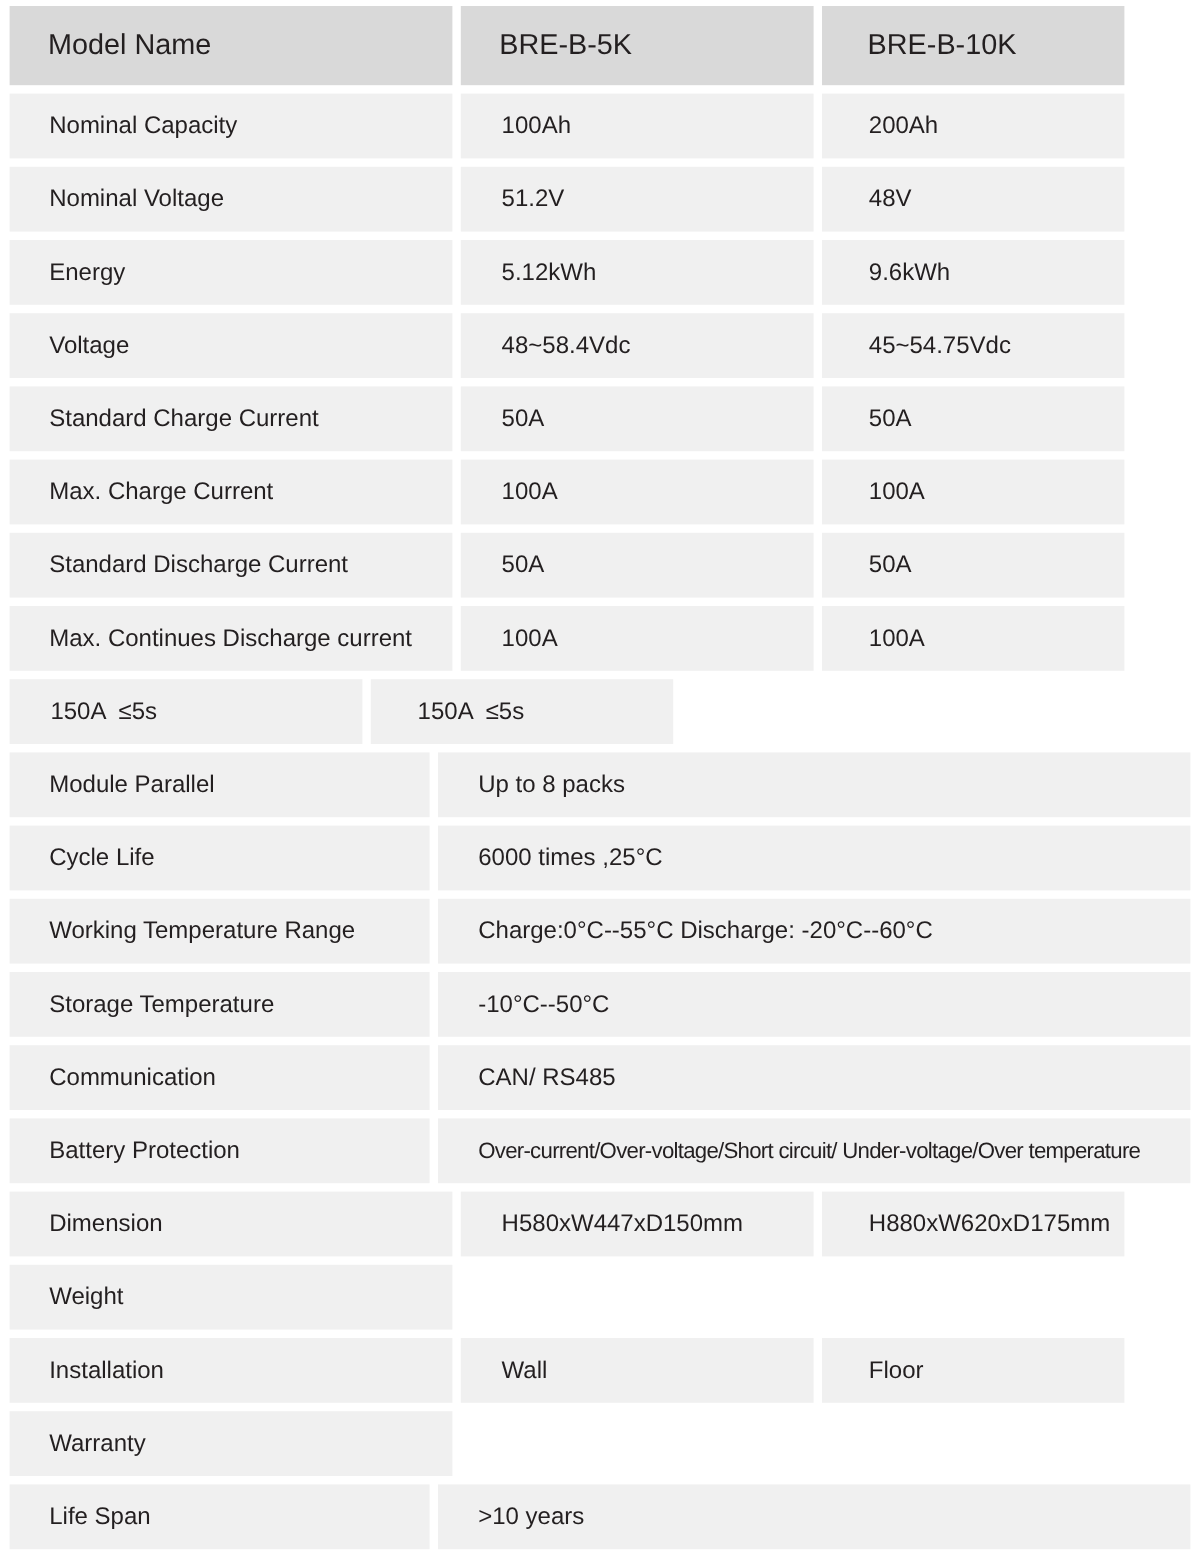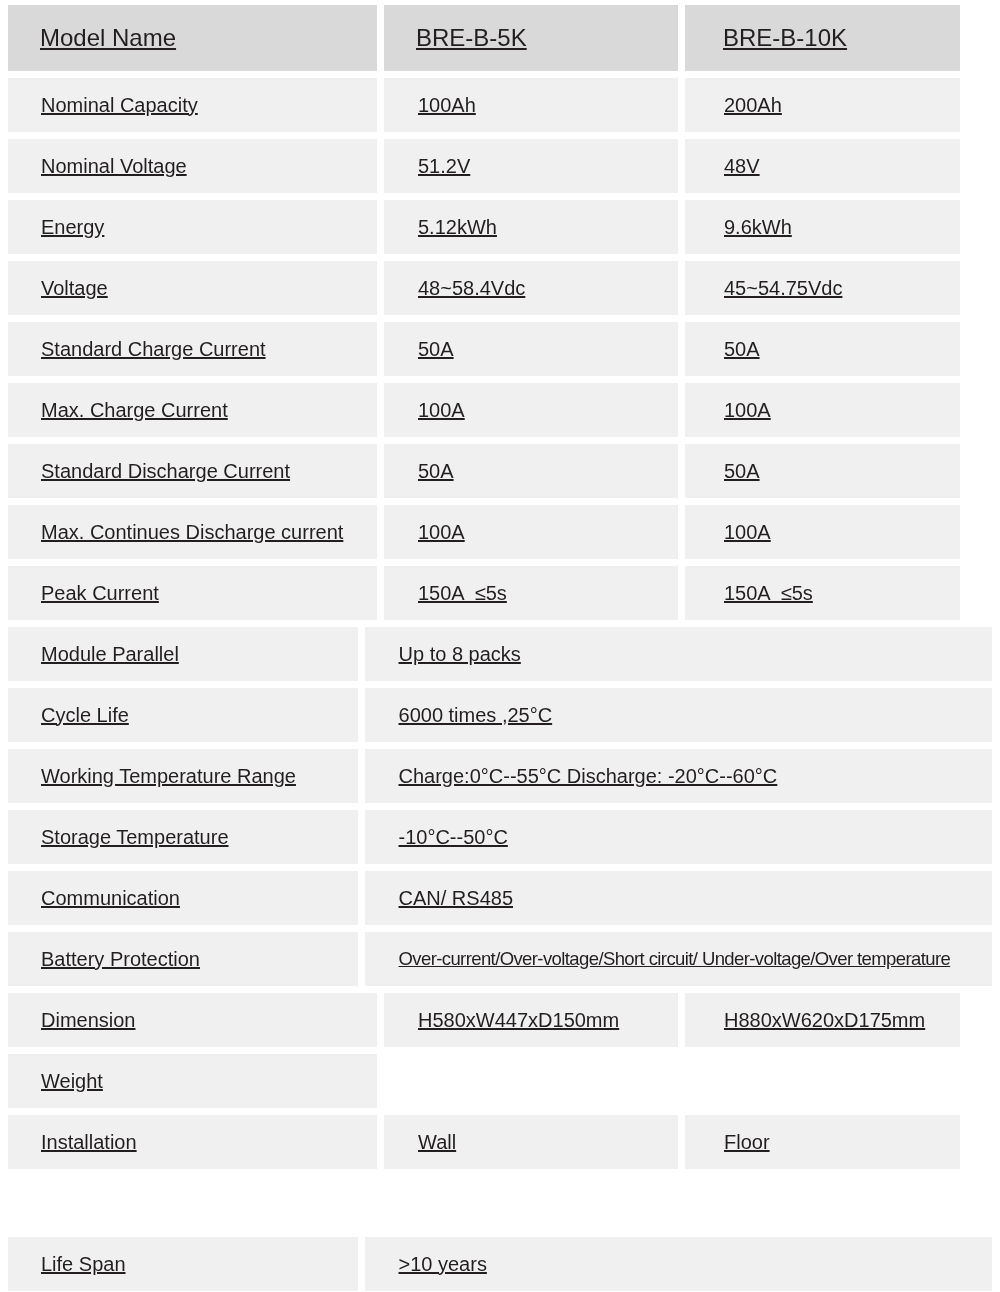--- a/index.html
+++ b/index.html
@@ -1,28 +1,28 @@
 <!DOCTYPE html>
 <html><head>
 <meta charset="utf-8">
 <style>
   html, body { margin: 0; padding: 0; background: #ffffff; }
   body { width: 1000px; height: 1292px; position: relative; overflow: hidden;
          font-family: "Liberation Sans", sans-serif; color: #231f20; }
   .table { position: absolute; left: 8px; top: 5px; width: 984px; }
-  .row { display: flex; margin-bottom: 7px; text-decoration: underline; }
+  .row { display: flex; margin-bottom: 7px; }
   .row.header { height: 66px; margin-bottom: 7px; }
   .row.body { height: 54px; border-radius: 12px; }
   .cell { background: #f0f0f0; display: flex; align-items: center; box-sizing: border-box; }
   .header .cell { background: #d9d9d9; font-size: 24px; }
   .body .cell { font-size: 20px; }
   .c1 { width: 369px; padding-left: 33px; margin-right: 7px; }
   .header .c1 { padding-left: 32px; }
   .c2 { width: 294px; padding-left: 34px; margin-right: 7px; }
-  .c3 { width: 275px; padding-left: 39px; }
+  .c3 { width: 252px; padding-left: 39px; }
   .header .c2 { padding-left: 32px; }
   .header .c3 { padding-left: 38px; }
   .span { width: 664px; padding-left: 34px; }
   .condensed { font-size: 18.5px !important; letter-spacing: -0.6px; }
 </style>
 </head>
 <body>
 
 <div class="table">
   <div class="row header">
@@ -65,21 +65,20 @@
     <div class="cell c1">Standard Discharge Current</div>
     <div class="cell c2">50A</div>
     <div class="cell c3">50A</div>
   </div>
   <div class="row body">
     <div class="cell c1">Max. Continues Discharge current</div>
     <div class="cell c2">100A</div>
     <div class="cell c3">100A</div>
   </div>
   <div class="row body">
-    <div class="cell c1">Peak Current</div>
     <div class="cell c2" style="white-space:pre">150A  ≤5s</div>
     <div class="cell c3" style="white-space:pre">150A  ≤5s</div>
   </div>
   <div class="row body">
     <div class="cell c1">Module Parallel</div>
     <div class="cell span">Up to 8 packs</div>
   </div>
   <div class="row body">
     <div class="cell c1">Cycle Life</div>
     <div class="cell span">6000 times ,25°C</div>
@@ -107,18 +106,19 @@
   </div>
   <div class="row body">
     <div class="cell c1">Weight</div>
   </div>
   <div class="row body">
     <div class="cell c1">Installation</div>
     <div class="cell c2">Wall</div>
     <div class="cell c3">Floor</div>
   </div>
   <div class="row body">
+    <div class="cell c1">Warranty</div>
   </div>
   <div class="row body">
     <div class="cell c1">Life Span</div>
     <div class="cell span">&gt;10 years</div>
   </div>
 </div>
 
 </body></html>

